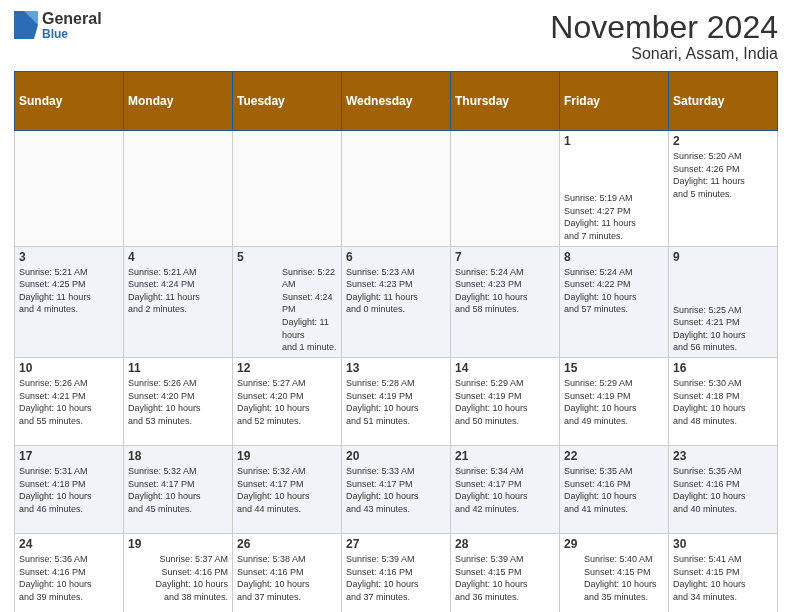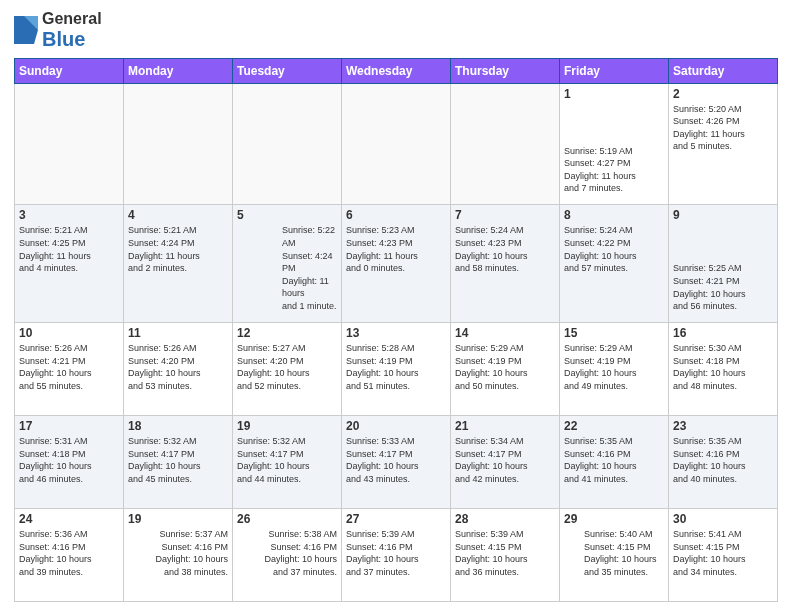--- a/index.html
+++ b/index.html
@@ -32,21 +32,21 @@
       display: flex;
       flex-direction: column;
       line-height: 1.1;
     }
     .logo-general {
       font-size: 16px;
       font-weight: bold;
       color: #333;
     }
     .logo-blue {
-      font-size: 20px;
+      font-size: 12px;
       font-weight: bold;
       color: #2a6db5;
     }
     .logo-icon {
       width: 24px;
       height: 28px;
     }
     .title-block {
       text-align: right;
     }
@@ -61,25 +61,25 @@
       color: #333;
     }
     .calendar {
       flex: 1;
       border: 1px solid #ccc;
       border-collapse: collapse;
       width: 100%;
       table-layout: fixed;
     }
     .calendar th {
-      background: #8b5cf6;
+      background: #a16207;
       color: #fff;
       font-size: 12px;
       font-weight: bold;
-      padding: 5px 4px;
+      padding: 22px 4px;
       border: 1px solid #1a5a9a;
       text-align: left;
     }
     .calendar td {
       border: 1px solid #ccc;
       vertical-align: top;
       padding: 3px 4px;
       font-size: 9.5px;
       color: #333;
       height: 88px;
@@ -110,20 +110,24 @@
     <div class="logo">
       <svg class="logo-icon" viewBox="0 0 24 28" xmlns="http://www.w3.org/2000/svg">
         <polygon points="0,0 20,0 24,14 20,28 0,28" fill="#2a6db5"></polygon>
         <polygon points="10,0 24,0 24,14" fill="#5ba3d9"></polygon>
       </svg>
       <div class="logo-text">
         <span class="logo-general">General</span>
         <span class="logo-blue">Blue</span>
       </div>
     </div>
+    <div class="title-block">
+      <div class="month-title">November 2024</div>
+      <div class="location-title">Sonari, Assam, India</div>
+    </div>
   </div>
 
   <table class="calendar">
     <thead>
       <tr>
       <th>Sunday</th>
           <th>Monday</th>
           <th>Tuesday</th>
           <th>Wednesday</th>
           <th>Thursday</th>
@@ -316,21 +320,21 @@
           </td>
           <td>
             <span class="day-num">19</span>
             <div class="day-info" style="white-space: pre-line; text-align: right;">Sunrise: 5:37 AM
 Sunset: 4:16 PM
 Daylight: 10 hours
 and 38 minutes.</div>
           </td>
           <td>
             <span class="day-num">26</span>
-            <div class="day-info" style="white-space: pre-line; text-align: right;">Sunrise: 5:38 AM
+            <div class="day-info" style="white-space: pre-line;">Sunrise: 5:38 AM
 Sunset: 4:16 PM
 Daylight: 10 hours
 and 37 minutes.</div>
           </td>
           <td>
             <span class="day-num">27</span>
             <div class="day-info" style="white-space: pre-line;">Sunrise: 5:39 AM
 Sunset: 4:16 PM
 Daylight: 10 hours
 and 37 minutes.</div>

